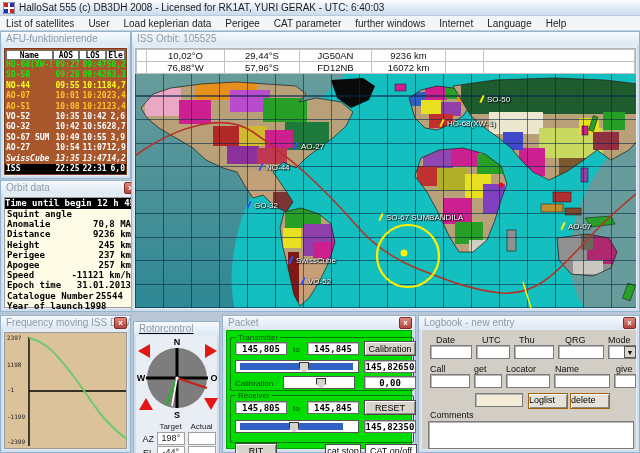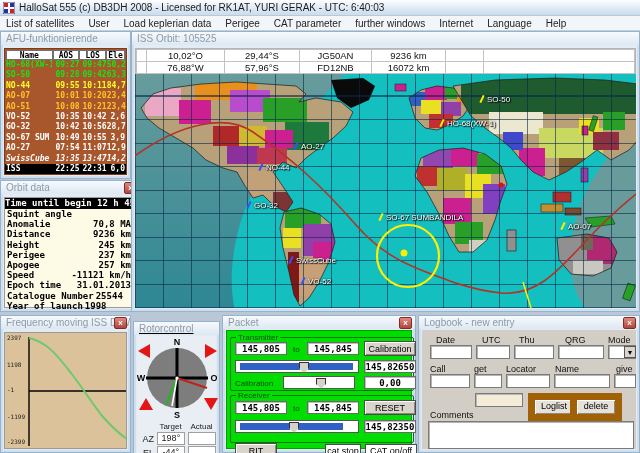--- a/index.html
+++ b/index.html
@@ -89,22 +89,22 @@
   .plab{position:absolute;font-size:8px;color:#063;color:#044d04;}
 
   
   #log-panel{left:418px;top:315px;width:222px;height:138px;}
   #log-body{top:14px;background:#d2cec6;}
   .llab{position:absolute;font-size:9px;color:#111;}
   .lfield{position:absolute;background:#fff;border:1px solid #7a7a7a;box-shadow:inset 1px 1px 0 #b5b5b5;box-sizing:border-box;}
   .lfield.beige{background:#f4ecd6;}
   .combo-btn{position:absolute;background:#d9d5cd;border:1px solid #555;font-size:7px;text-align:center;
     line-height:11px;box-sizing:border-box;cursor:pointer;}
-  .lbtn{position:absolute;background:#e6e2da;border:7px solid #a16207;
-    box-shadow:inset 1px 1px 0 #fff, inset -1px -1px 0 #8f8a81;font-size:9px;text-align:center;cursor:pointer;}
+  .lbtn{position:absolute;background:#e6e2da;border:1px solid #a16207;
+    box-shadow:inset 1px 1px 0 #fff, inset -1px -1px 0 #8f8a81;font-size:9px;text-align:left;cursor:pointer;}
 
   
   #map-window{left:131px;top:31px;width:509px;height:281px;}
   #map-info{position:absolute;left:3px;right:3px;top:16px;height:26px;background:#fff;border:1px solid #b5b5b5;box-sizing:border-box;}
   #map-info table{border-collapse:collapse;width:100%;height:100%;table-layout:fixed;}
   #map-info td{border:1px solid #c2c2c2;font-size:9.5px;text-align:center;padding:0;color:#111;white-space:nowrap;overflow:hidden;}
   #map-area{position:absolute;left:3px;right:3px;top:42px;bottom:3px;overflow:hidden;background:#14bfbf;cursor:crosshair;}
   #map-area svg{position:absolute;left:0;top:0;}
   .map-grid{position:absolute;inset:0;
     background:repeating-linear-gradient(90deg,rgba(8,38,72,.6) 0 1px,transparent 1px 28px),
@@ -191,21 +191,21 @@
           <span class="e">28,7</span>
         </div>
         <div class="sat-row" style="color: rgb(255, 255, 255);">
           <span class="n">SO-67 SUM</span>
           <span class="a">10:49</span>
           <span class="l">10:55</span>
           <span class="e">3,9</span>
         </div>
         <div class="sat-row" style="color: rgb(255, 255, 255);">
           <span class="n">AO-27</span>
-          <span class="a">07:54</span>
+          <span class="a">10:54</span>
           <span class="l">11:07</span>
           <span class="e">12,9</span>
         </div>
         <div class="sat-row" style="color: rgb(255, 255, 255); font-style: italic;">
           <span class="n">SwissCube</span>
           <span class="a">13:35</span>
           <span class="l">13:47</span>
           <span class="e">14,2</span>
         </div>
         <div class="sat-row inv" style="color: rgb(255, 255, 255);">

